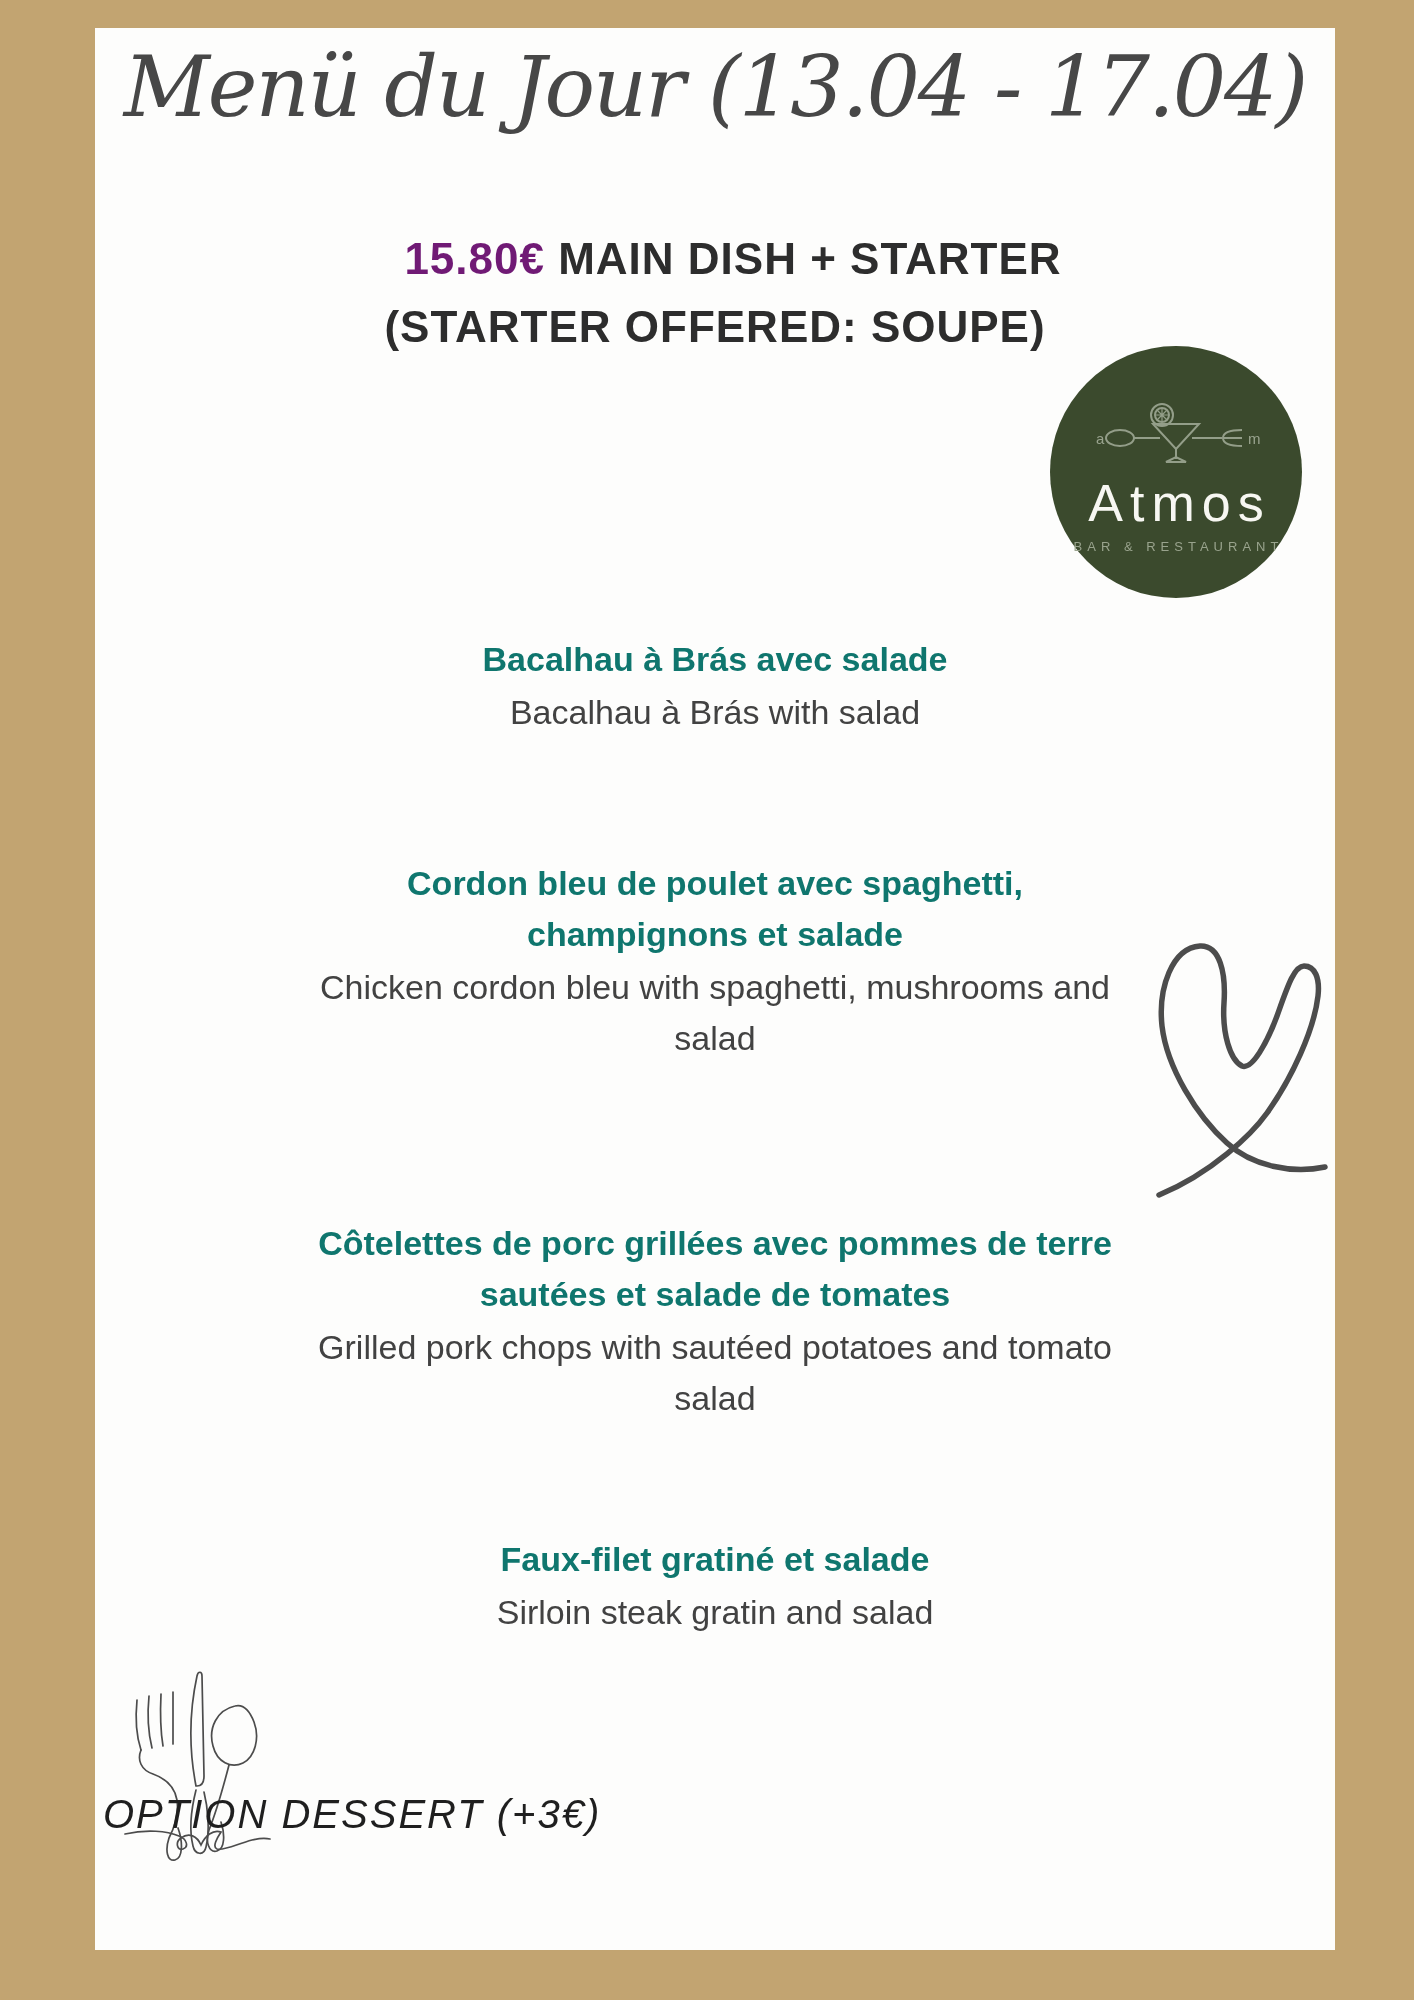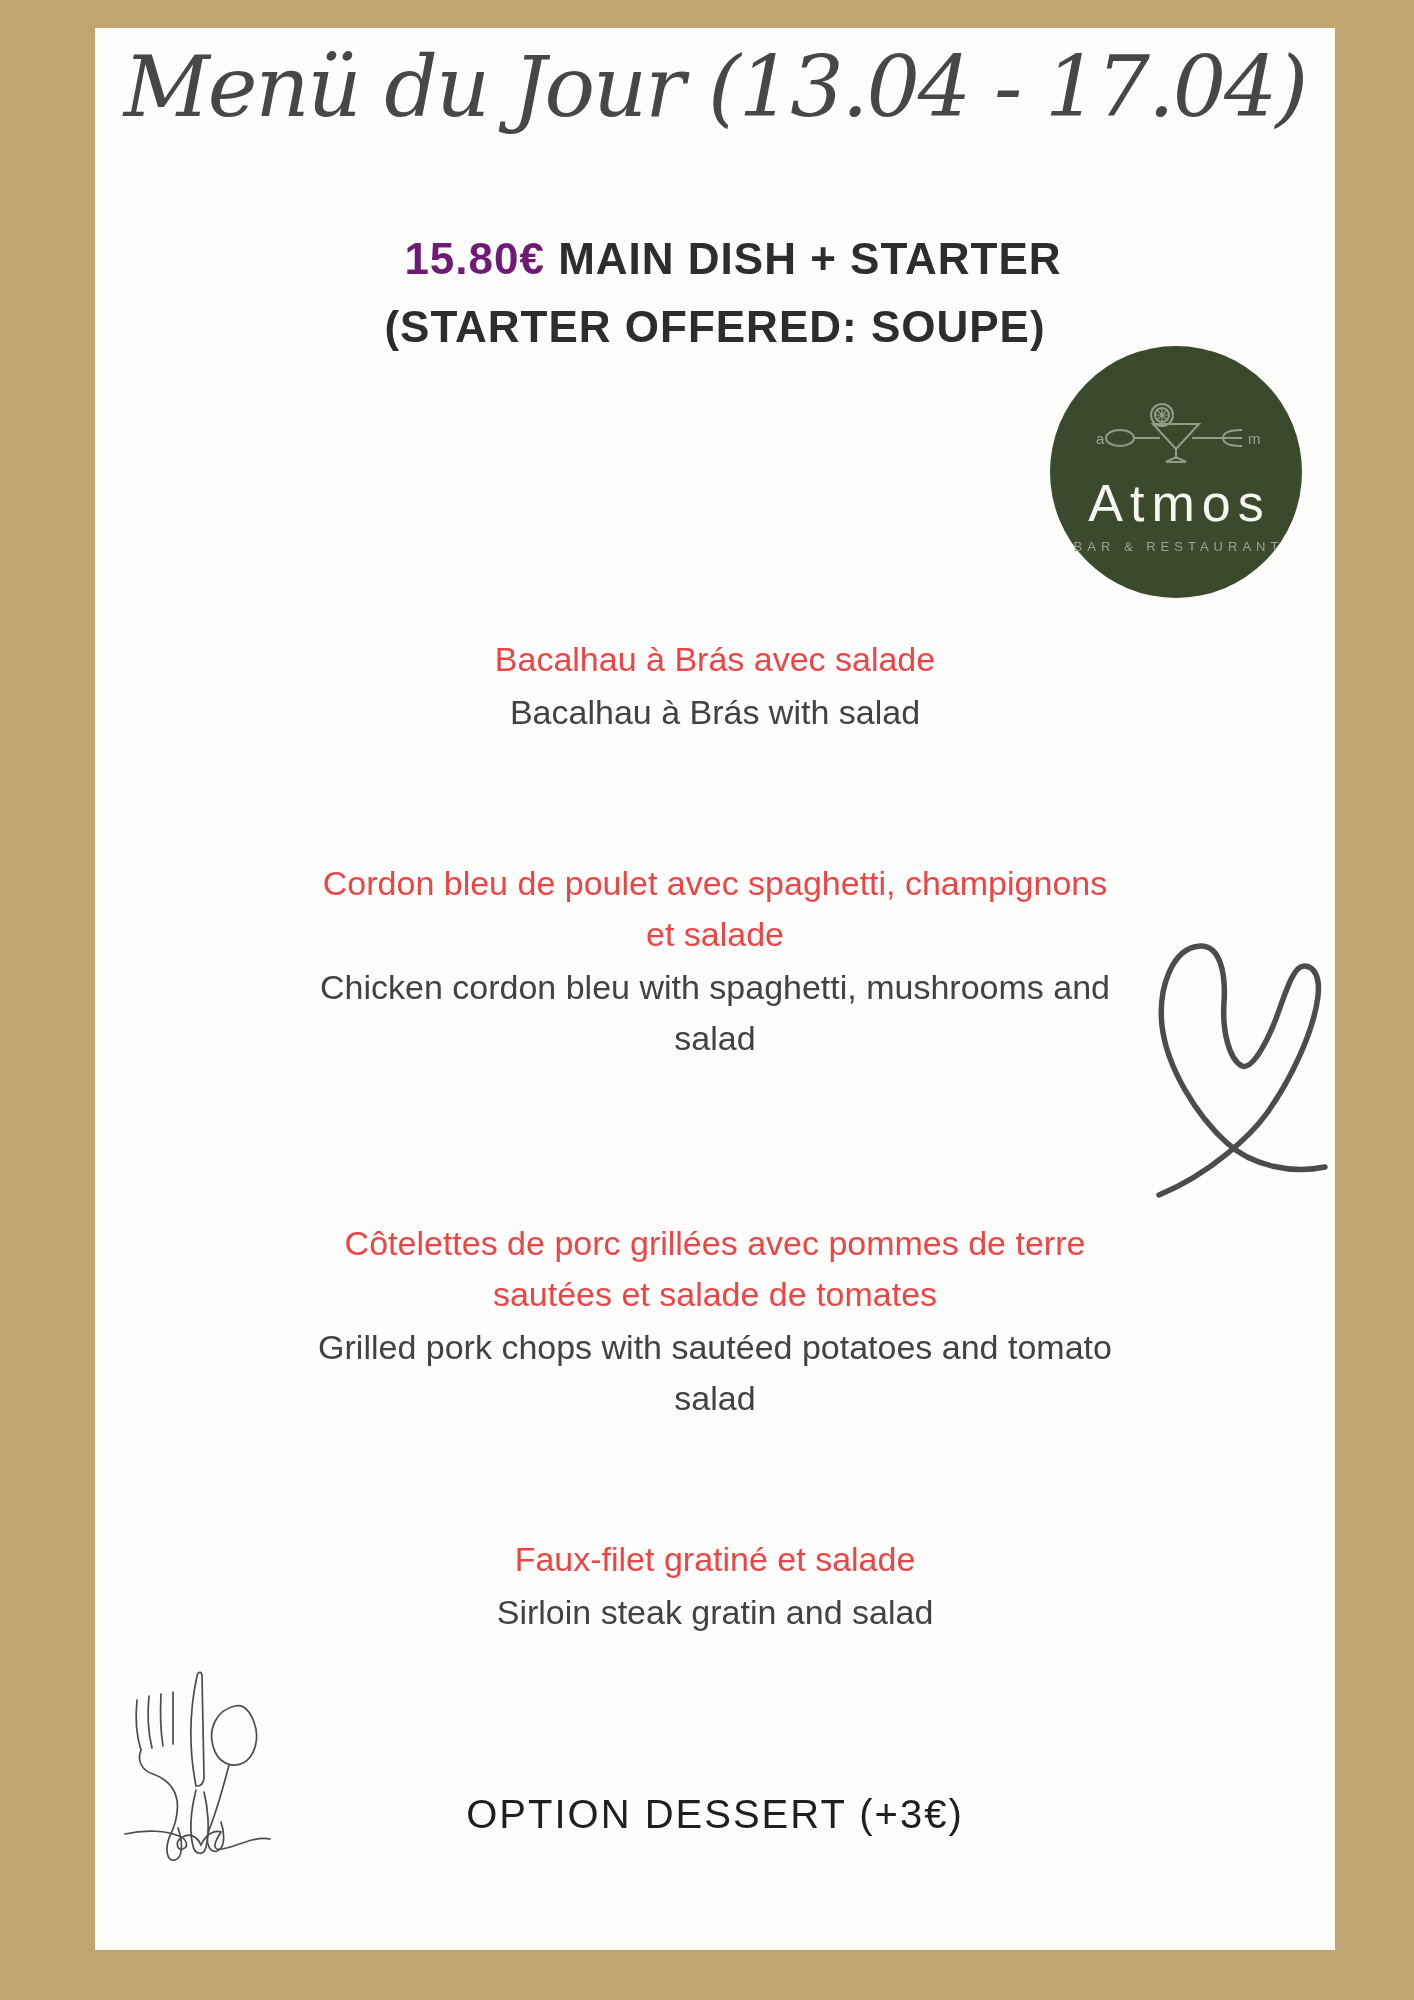--- a/index.html
+++ b/index.html
@@ -61,41 +61,41 @@
     color:#99a38d;
     margin-top:6px;
     padding-left:5px;
   }
   .menu-item{
     position:absolute;left:0;width:100%;
     text-align:center;
     color:#3a3a3a;
   }
   .item-fr{
-    font-weight:normal;
+    font-weight:bold;
     font-size:34px;
     line-height:51px;
     margin:0 auto;
-    color:#ef4444;
+    color:#0f766e;
   }
   .item-en{
     font-weight:normal;
     font-size:34px;
     line-height:51px;
     margin:2px auto;
     color:#424242;
   }
   .doodle{position:absolute;}
   .dessert-title{
-    position:absolute;top:1764px;left:0;width:100%;
-    text-align:center;
+    position:absolute;top:1764px;left:8px;width:100%;
     font-size:40px;
     font-weight:normal;
     letter-spacing:2px;
     color:#1f1f1f;
+    font-style:italic;
   }
   .dessert-desc{
     position:absolute;top:1820px;left:0;width:100%;
     text-align:center;
     font-size:27px;
     font-weight:bold;
     color:#333;
   }
 </style>
 </head>

